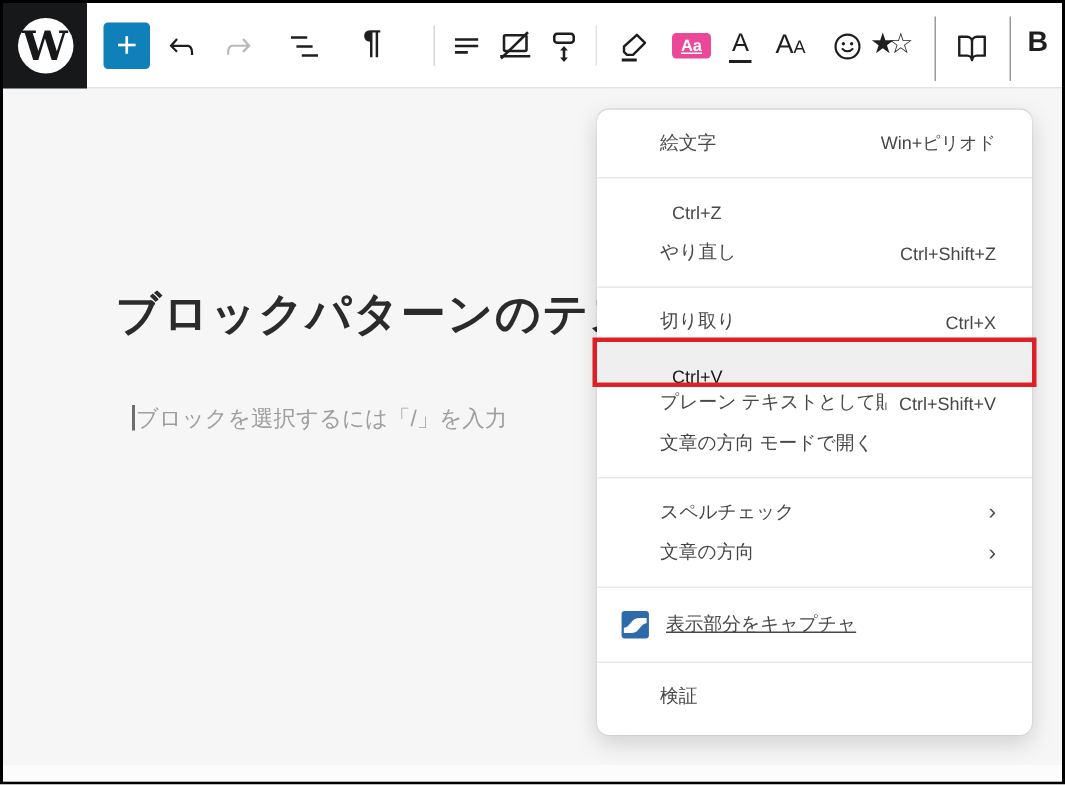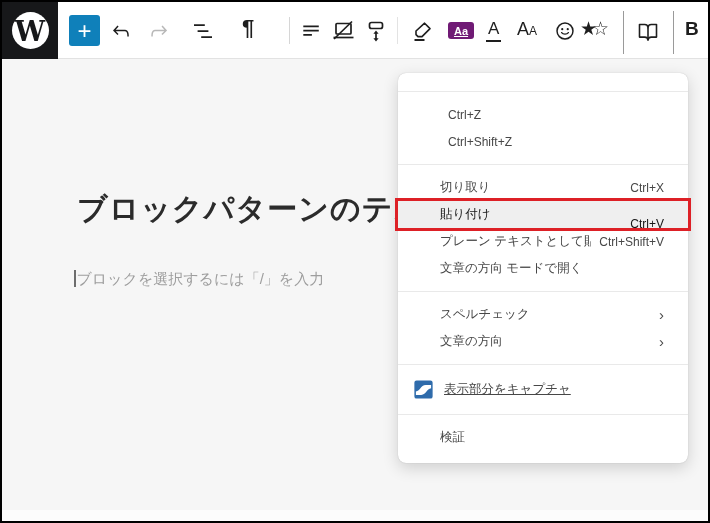--- a/index.html
+++ b/index.html
@@ -13,33 +13,33 @@
   .toolbar { position:absolute; top:0; left:0; right:0; height:57px; background:#fff; border-bottom:1px solid #e2e2e2; }
   .logo { position:absolute; left:0; top:0; width:56px; height:57px; background:#17181a; display:flex; align-items:center; justify-content:center; }
   .logo-disc { width:37px; height:37px; border-radius:50%; background:#fff; display:flex; align-items:center; justify-content:center;
     font-family:"DejaVu Serif", serif; font-size:27px; font-weight:bold; color:#17181a; line-height:1; padding-top:2px; }
   .add-btn { position:absolute; left:67px; top:13px; width:31px; height:31px; background:var(--accent,#0f80ba); border-radius:3px;
     color:#fff; font-size:24px; font-weight:400; display:flex; align-items:center; justify-content:center; line-height:1; }
   .tb { position:absolute; width:24px; height:24px; top:17px; display:flex; align-items:center; justify-content:center; }
   .tb svg { display:block; }
   .tb-sep { position:absolute; width:1px; background:#d6d6d6; }
   .pilcrow { position:absolute; left:240px; top:13px; font-size:22px; font-weight:600; color:#1e1e1e; }
-  .aa-badge { position:absolute; left:446px; top:20px; width:26px; height:17px; background:#701a75; border-radius:3px;
+  .aa-badge { position:absolute; left:446px; top:20px; width:26px; height:17px; background:#ec4899; border-radius:3px;
     color:#fff; font-size:11px; font-weight:bold; display:flex; align-items:center; justify-content:center;text-decoration:underline; }
   .a-underline { position:absolute; left:484px; top:17px; font-size:17px; color:#1e1e1e; border-bottom:2px solid #1e1e1e; padding:0 2px 1px; }
   .a-sizes { position:absolute; left:515px; top:17px; display:flex; align-items:baseline; color:#1e1e1e; }
   .a-sizes .big { font-size:18px; }
   .a-sizes .small { font-size:12px; }
   .stars { position:absolute; left:578px; top:15px; font-size:19px; color:#1e1e1e; letter-spacing:-5px; white-space:nowrap; }
   .bold-b { position:absolute; left:683px; top:16px; font-size:19px; font-weight:bold; color:#1e1e1e; }
   
   .canvas { position:absolute; top:58px; left:0; right:0; bottom:0; background:#f6f6f6; }
   .canvas-bottom { position:absolute; left:0; right:0; bottom:0; height:11px; background:#fcfcfc; }
   .doc-title { position:absolute; left:75px; top:129px; font-size:30px; font-weight:700; color:#2b2b2b; white-space:nowrap; letter-spacing:1px; }
-  .block-placeholder { position:absolute; left:72px; top:210px; font-size:15px; color:#9e9e9e; white-space:nowrap; }
+  .block-placeholder { position:absolute; left:86px; top:210px; font-size:15px; color:#9e9e9e; white-space:nowrap; }
   .caret { display:inline-block; width:1.5px; height:17px; background:#6d6d6d; margin-right:1px; vertical-align:-3px; }
   
   .context-menu { position:absolute; left:396px; top:71px; width:290px; background:#fff; border-radius:8px;
     box-shadow:0 0 1px rgba(0,0,0,.25), 0 5px 16px rgba(0,0,0,.16); padding-top:9px; padding-bottom:12px; z-index:10; }
   .menu-row { display:flex; align-items:center; height:27px; padding:0 24px 0 42px; font-size:12.5px; color:#474747; position:relative; }
   .menu-row .label { flex:1; white-space:nowrap; overflow:hidden; }
   .menu-row .shortcut { margin-left:8px; white-space:nowrap; color:#474747; font-size:12px; }
   .menu-row.highlight { background:#efefef; color:#161616; outline:3px solid var(--annot,#dd2026); outline-offset:0; z-index:2; }
   .menu-row.highlight .shortcut { color:#161616;margin-top:18px; }
   .menu-row.has-icon { padding-left:16px; height:31px;text-decoration:underline; }
@@ -139,34 +139,38 @@
     <span class="bold-b">B</span>
   </div>
 
   <div class="canvas">
     <div class="doc-title">ブロックパターンのテスト</div>
     <div class="block-placeholder"><span class="caret"></span><span>ブロックを選択するには「/」を入力</span></div>
     <div class="canvas-bottom"></div>
   </div>
 
   <div class="context-menu">
+      <div class="menu-row">
+        <span class="label">絵文字</span>
+        <span class="shortcut">Win+ピリオド</span>
+      </div>
       <div class="menu-sep"></div>
       <div class="menu-row">
         <span class="shortcut">Ctrl+Z</span>
       </div>
       <div class="menu-row">
+        <span class="label">やり直し</span>
         <span class="shortcut">Ctrl+Shift+Z</span>
       </div>
       <div class="menu-sep"></div>
       <div class="menu-row">
         <span class="label">切り取り</span>
         <span class="shortcut">Ctrl+X</span>
       </div>
       <div class="menu-row highlight">
-        <span class="label">貼り付け</span>
         <span class="shortcut">Ctrl+V</span>
       </div>
       <div class="menu-row">
         <span class="label">プレーン テキストとして貼り付ける</span>
         <span class="shortcut">Ctrl+Shift+V</span>
       </div>
       <div class="menu-row">
         <span class="label">文章の方向 モードで開く</span>
       </div>
       <div class="menu-sep"></div>

